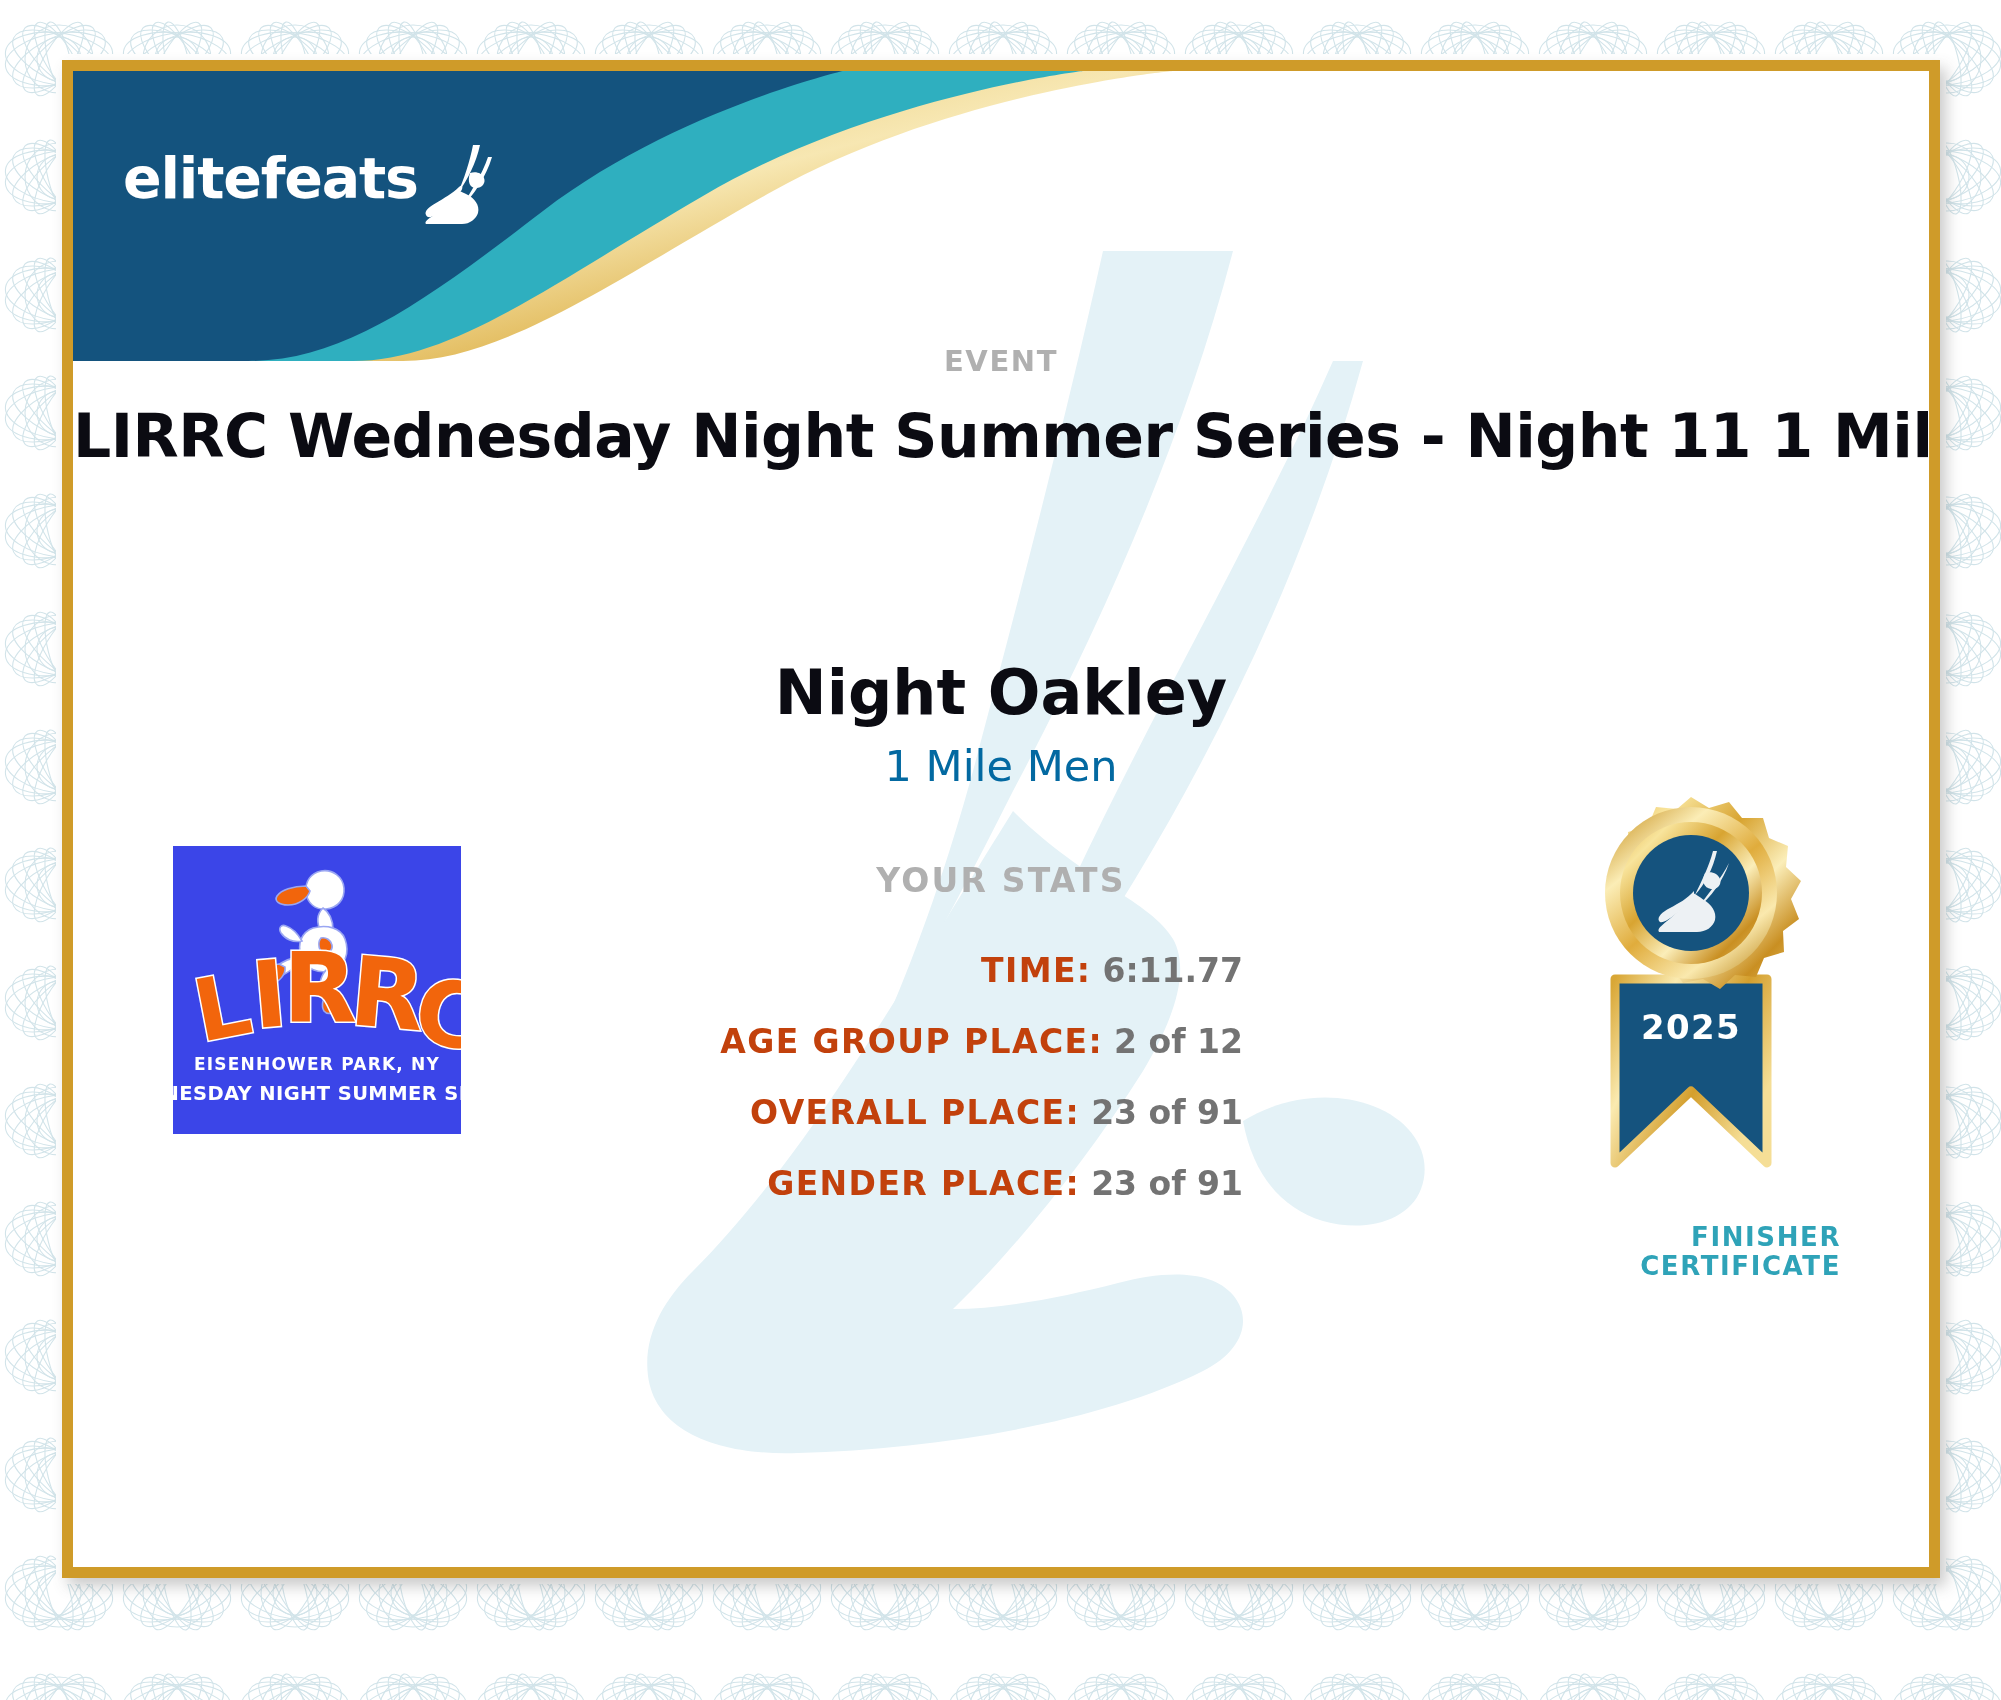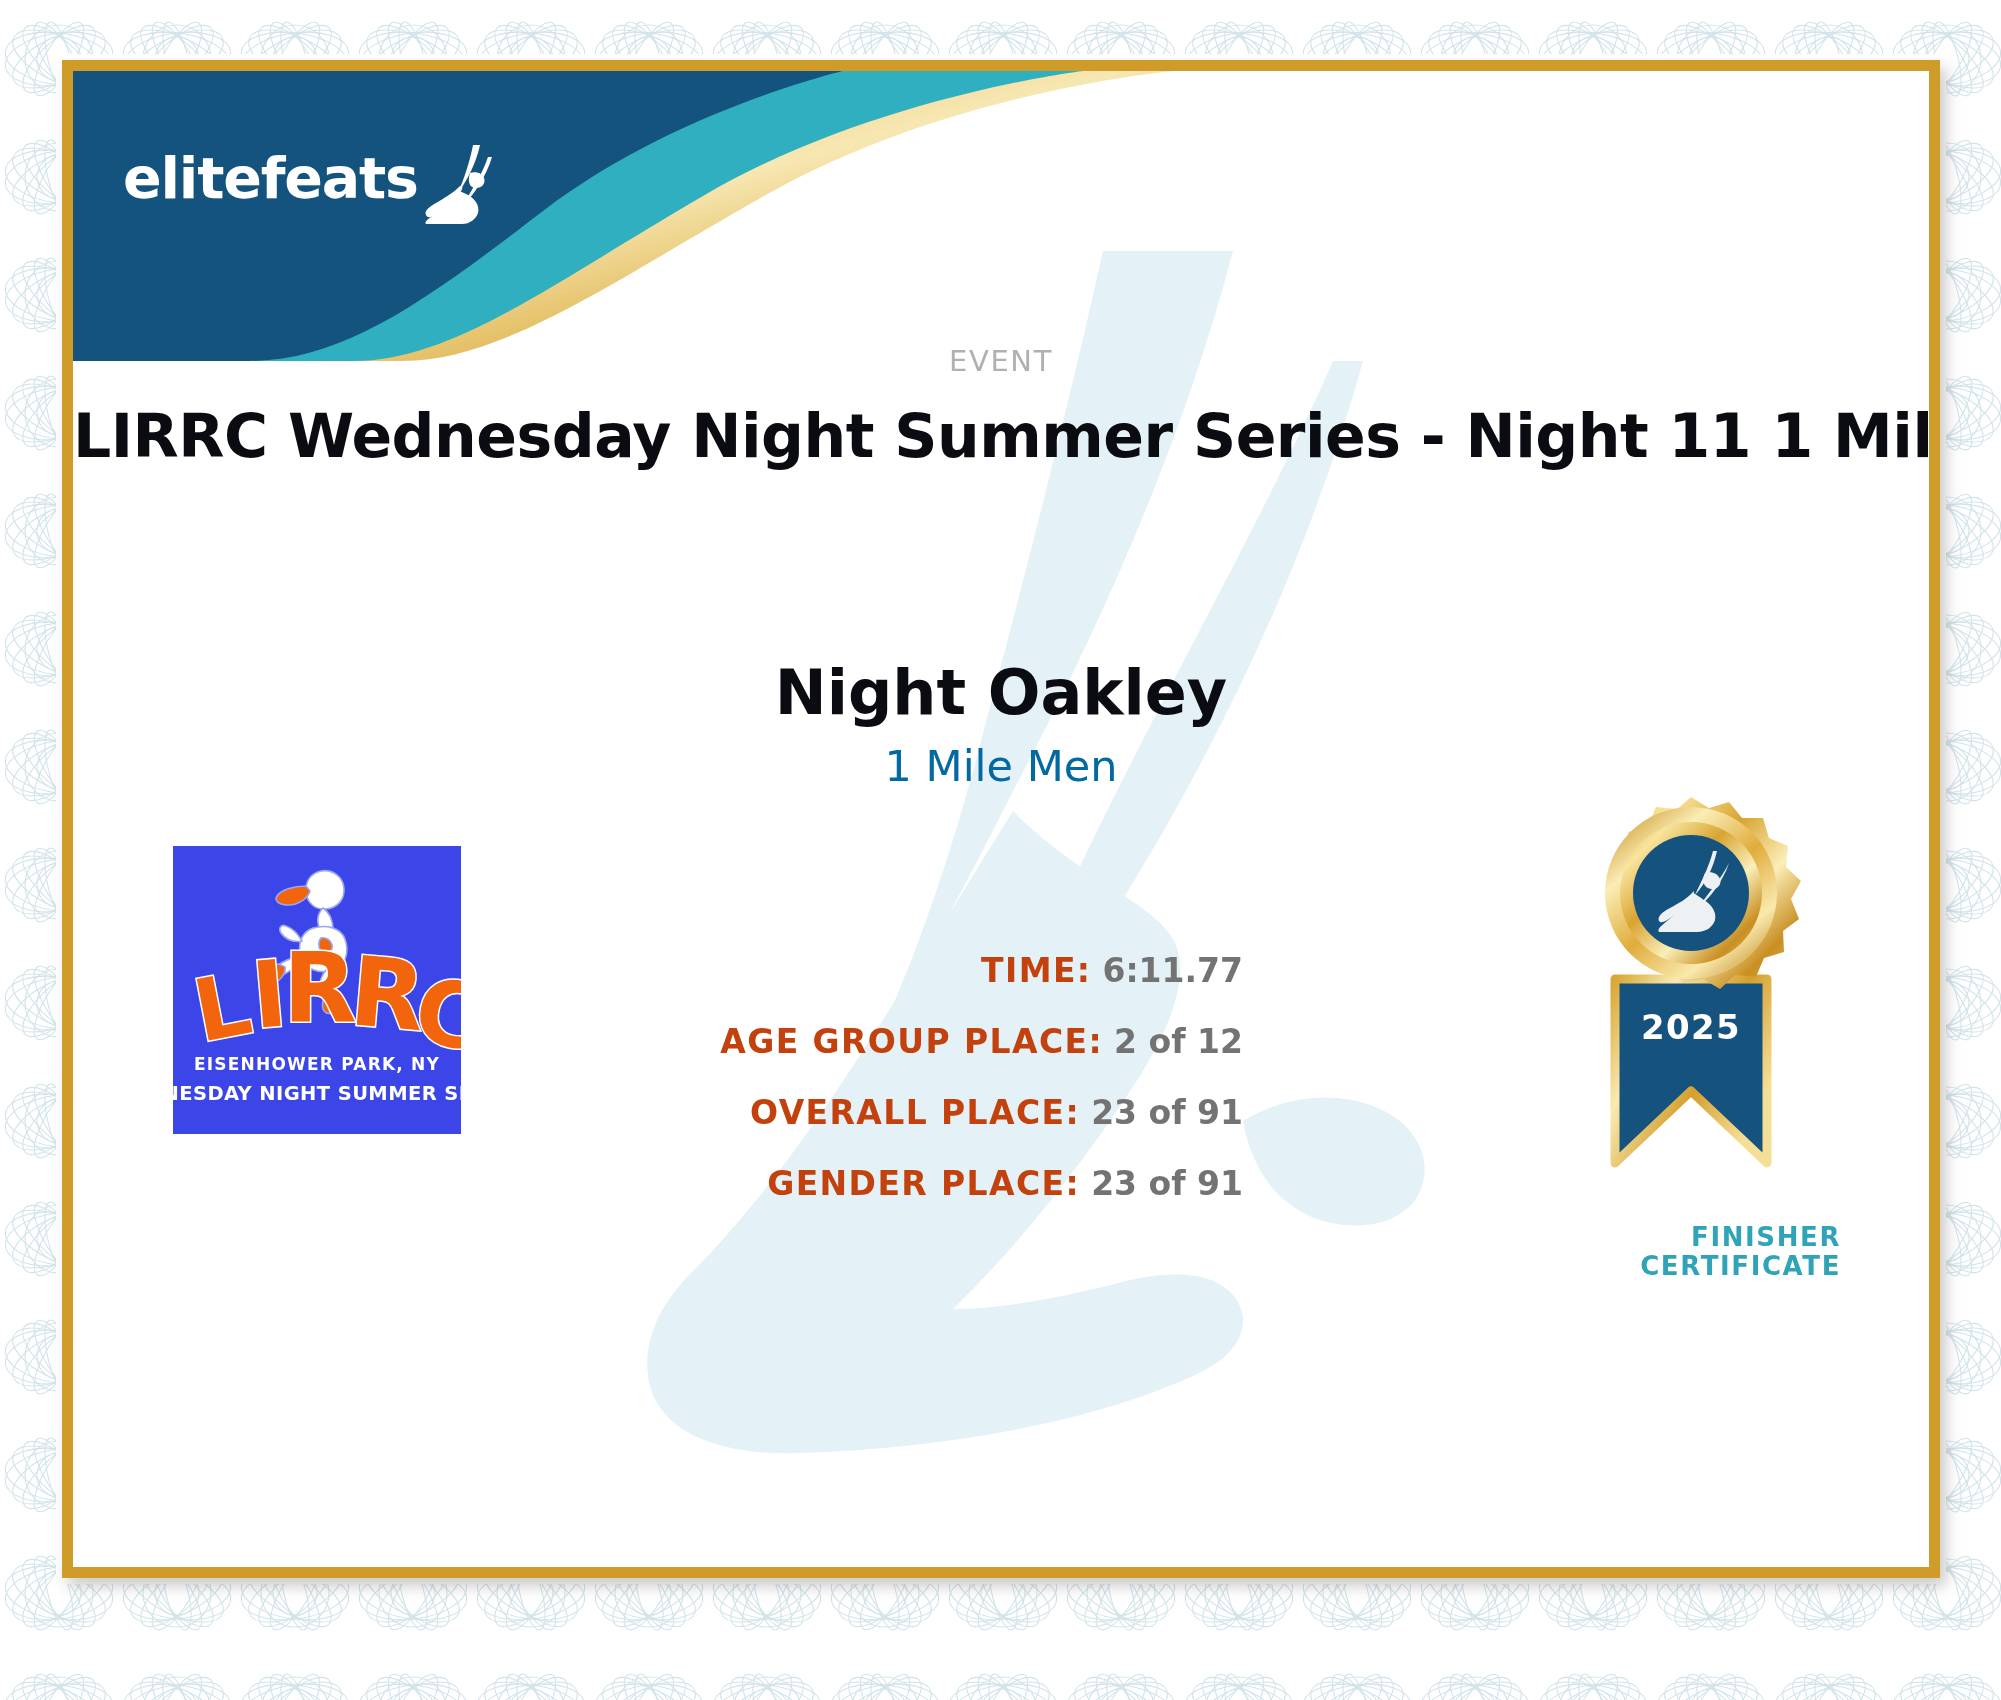--- a/index.html
+++ b/index.html
@@ -76,21 +76,21 @@
 
   
   .content{
     position:absolute;
     left:0;top:0;right:0;bottom:0;
     z-index:5;
   }
 
   .label{
     color:#b0b0b0;
-    font-weight:400;
+    font-weight:700;
     letter-spacing:1.6px;
     font-family:"DejaVu Sans", sans-serif;
     text-align:center;
   }
 
   .event-label{
     position:absolute;top:273px;left:0;width:1856px;
     font-size:29px;
   }
   .event-title{
@@ -277,20 +277,21 @@
 
       <div class="label event-label">EVENT</div>
 
       <div class="event-title">LIRRC Wednesday Night Summer Series - Night 11 1 Mile</div>
 
 
       <div class="recipient">Night Oakley</div>
 
       <div class="division">1 Mile Men</div>
 
+      <div class="label stats-label">YOUR STATS</div>
 
       <div class="stats">
         <div class="stat-row">
           <span class="stat-key">TIME:</span>
           <span class="stat-val">6:11.77</span>
         </div>
         <div class="stat-row">
           <span class="stat-key">AGE GROUP PLACE:</span>
           <span class="stat-val">2 of 12</span>
         </div>

